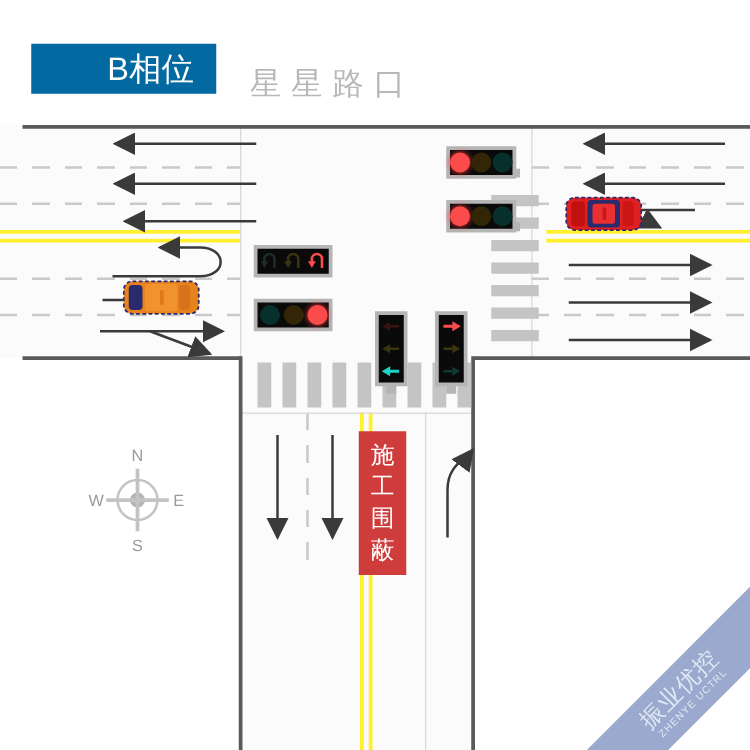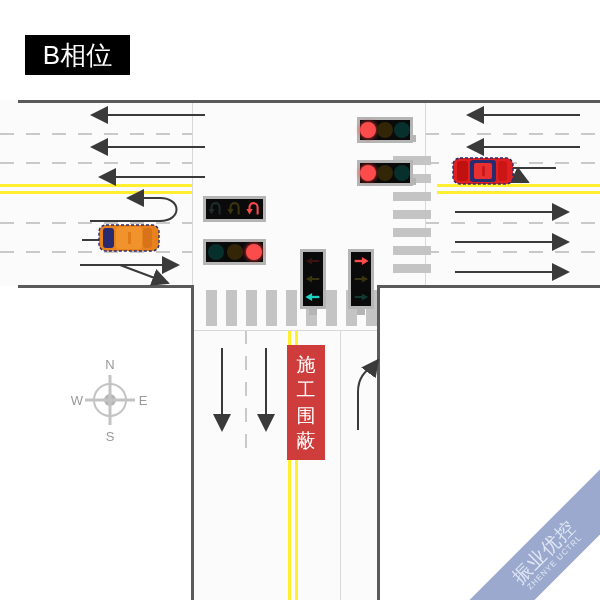--- a/index.html
+++ b/index.html
@@ -9,24 +9,25 @@
     font-family:"Liberation Sans","DejaVu Sans",sans-serif;
     overflow:hidden;
     position:relative;
   }
   #stage{position:absolute;left:0;top:0;width:600px;height:600px;}
   .abs{position:absolute;}
 
   
   #phase-badge{
     left:25px;top:35px;width:105px;height:40px;
-    background:#000000;
+    background:#0369a1;
     display:flex;align-items:center;justify-content:center;
     color:#ffffff;font-size:26px;letter-spacing:0px;
     line-height:1;
+    padding-left:43px;
   }
   #intersection-title{
     left:200px;top:50px;width:220px;
     color:#b8b8b8;font-size:25px;letter-spacing:8px;
     white-space:nowrap;
   }
 
   
   .roadfill{background:#fbfbfb;}
   #ew-road{left:0;top:100px;width:600px;height:186px;}
@@ -97,20 +98,21 @@
   }
   #wm-cn{font-size:19px;letter-spacing:1px;line-height:1;}
   #wm-en{font-size:8px;letter-spacing:1px;line-height:1;margin-top:2px;}
 </style>
 </head>
 <body>
 
 <div id="stage">
 
   <div class="abs" id="phase-badge">B相位</div>
+  <div class="abs" id="intersection-title">星星路口</div>
 
   <div class="abs roadfill" id="ew-road"></div>
   <div class="abs roadfill" id="ns-road"></div>
 
   <div class="dash-h" style="left:0;top:133px;width:192px;"></div>
   <div class="dash-h" style="left:0;top:162px;width:192px;"></div>
   <div class="dash-h" style="left:0;top:222px;width:192px;"></div>
   <div class="dash-h" style="left:0;top:251px;width:192px;"></div>
 
   <div class="dash-h" style="left:425px;top:133px;width:175px;"></div>

